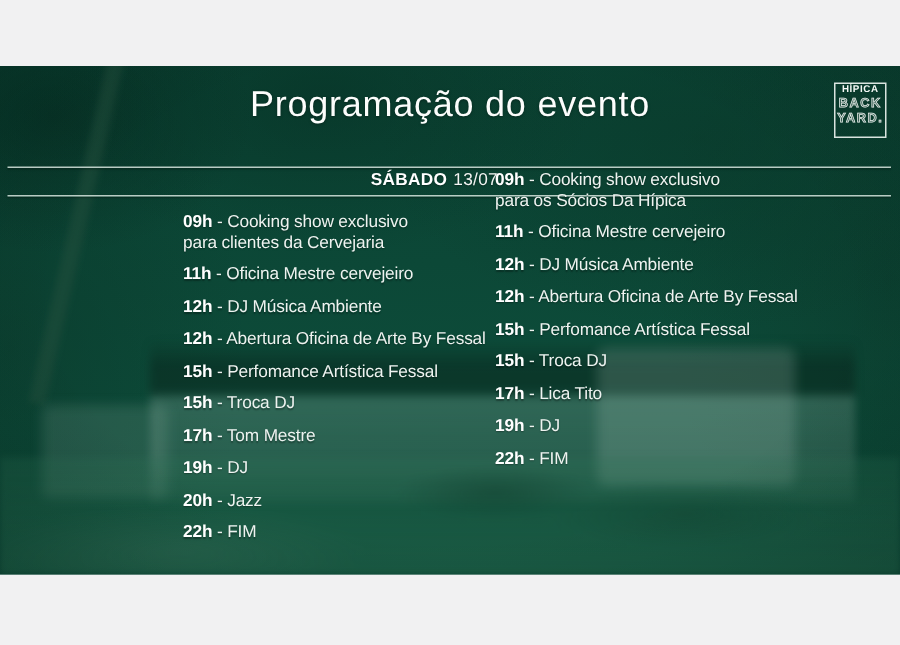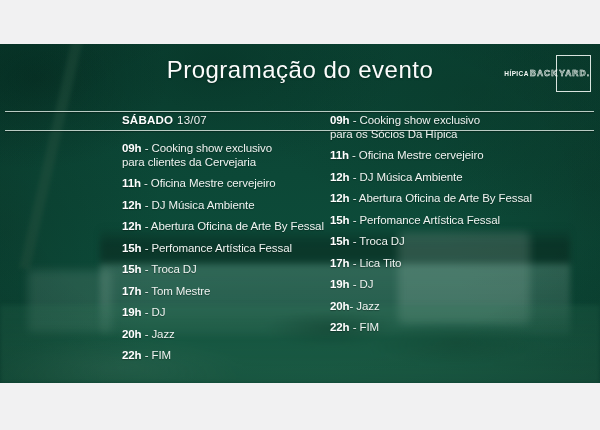--- a/index.html
+++ b/index.html
@@ -56,39 +56,39 @@
 
   
   .title{
     position:absolute;left:0;top:12px;width:100%;
     text-align:center;color:#fcfdfc;font-size:24px;font-weight:400;
     letter-spacing:0.5px;text-shadow:0 1px 2px rgba(0,0,0,0.35);
   }
   .logo{
     position:absolute;left:556px;top:11px;width:33px;height:35px;
     border:1px solid rgba(236,243,239,0.92);
-    display:flex;flex-direction:row;align-items:center;justify-content:flex-end;
+    display:flex;flex-direction:column;align-items:center;justify-content:flex-start;
     gap:1px;box-sizing:content-box;
   }
   .logo .l1{font-size:6.5px;font-weight:700;color:#f4f8f5;letter-spacing:0.4px;line-height:7px;}
   .logo .l2,.logo .l3{
     font-size:8.5px;font-weight:700;letter-spacing:1px;line-height:9px;
     color:rgba(244,248,245,0.20);
     -webkit-text-stroke:0.5px rgba(244,248,245,0.95);
   }
   .rule{position:absolute;left:5px;width:589px;height:1px;
     background:rgba(216,229,222,0.85);box-shadow:0 1px 1px rgba(0,10,7,0.35);}
   .rule.r1{top:67px;}
   .rule.r2{top:86px;}
 
   .column{position:absolute;top:70px;width:210px;color:#eef3f0;}
   .column-0{left:122px;}
   .column-1{left:330px;}
   .col-header{font-size:11.5px;margin-bottom:16px;letter-spacing:0.2px;
-    text-shadow:0 1px 1px rgba(0,0,0,0.35);}
+    text-shadow:0 1px 1px rgba(0,0,0,0.35);text-align:right;}
   .col-header .day{font-weight:700;color:#ffffff;}
   .col-header .date{color:#f2f5f3;margin-left:4px;}
   .item{font-size:11.5px;line-height:13.5px;margin-bottom:8px;white-space:pre;
     letter-spacing:-0.1px;text-shadow:0 1px 1px rgba(0,0,0,0.32);}
   .item .time{font-weight:700;color:#ffffff;margin-top:44px;}
   .item .desc{color:#eef3f0;font-weight:400;}
 </style>
 </head>
 <body>
 
@@ -141,19 +141,18 @@
     <div class="items">
             <div class="item"><span class="time">09h</span><span class="desc"> - Cooking show exclusivo
 para os Sócios Da Hípica</span></div>
             <div class="item"><span class="time">11h</span><span class="desc"> - Oficina Mestre cervejeiro</span></div>
             <div class="item"><span class="time">12h</span><span class="desc"> - DJ Música Ambiente</span></div>
             <div class="item"><span class="time">12h</span><span class="desc"> - Abertura Oficina de Arte By Fessal</span></div>
             <div class="item"><span class="time">15h</span><span class="desc"> - Perfomance Artística Fessal</span></div>
             <div class="item"><span class="time">15h</span><span class="desc"> - Troca DJ</span></div>
             <div class="item"><span class="time">17h</span><span class="desc"> - Lica Tito</span></div>
             <div class="item"><span class="time">19h</span><span class="desc"> - DJ</span></div>
-            <div class="item"><span class="time">20h</span><span class="desc">- Jazz</span></div>
             <div class="item"><span class="time">22h</span><span class="desc"> - FIM</span></div>
           </div>
   </div>
       </div>
   </div>
 </div>
 
 </body></html>

